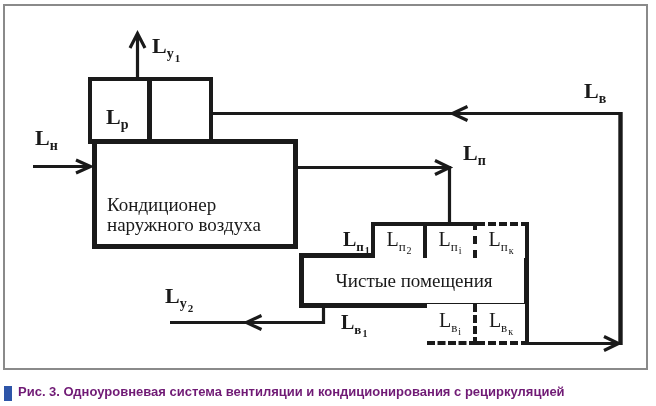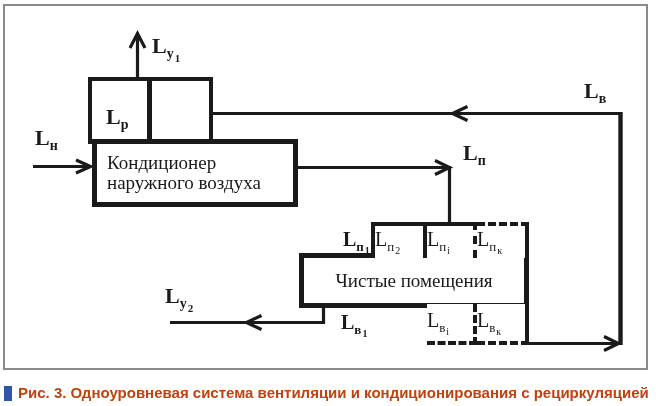--- a/index.html
+++ b/index.html
@@ -12,33 +12,33 @@
     border:2px solid #8a8a8a; box-sizing:border-box; background:#ffffff;
   }
   svg.lines { position:absolute; left:0; top:0; pointer-events:none; }
   .ln  { stroke:#1a1a1a; stroke-width:3.2; fill:none; }
   .ln.thick { stroke-width:4.4; }
 
   .box { position:absolute; box-sizing:border-box; border:5px solid #1a1a1a; background:#ffffff; }
   #recirc-box { left:88px; top:77px; width:125px; height:67px; border-width:4px; }
   #recirc-divider { position:absolute; left:147px; top:77px; width:5px; height:67px; background:#1a1a1a; }
   #conditioner-box {
-    left:92px; top:139px; width:206px; height:68px;
+    left:92px; top:139px; width:206px; height:110px;
     display:flex; flex-direction:column; justify-content:flex-end;
     padding:0 0 9px 10px; color:#1a1a1a; font-size:19px; line-height:20px;
   }
   #clean-rooms-box {
     left:299px; top:253px; width:230px; height:55px;
     display:flex; align-items:center; justify-content:center;
     color:#1a1a1a; font-size:19px;
   }
 
   .duct {
     position:absolute; box-sizing:border-box; background:#ffffff;
-    display:flex; align-items:center; justify-content:flex-start; color:#1a1a1a;
+    display:flex; align-items:center; justify-content:center; color:#1a1a1a;
   }
   .duct-top    { top:222px; height:36px; }
   .duct-bottom { top:304px; height:41px; }
 
   #duct-p2 { left:371px; width:56px; border:4px solid #1a1a1a; border-bottom:none; }
   #duct-pi { left:427px; width:50px; border-top:4px solid #1a1a1a; border-right:4px dashed #1a1a1a; }
   #duct-pk { left:477px; width:52px; border-top:4px dashed #1a1a1a; border-right:4px solid #1a1a1a; }
 
   #duct-v2 { left:371px; width:56px; border:4px solid #1a1a1a; border-top:none; }
   #duct-vi { left:427px; width:50px; border-bottom:4px dashed #1a1a1a; border-right:4px dashed #1a1a1a; }
@@ -50,21 +50,21 @@
   .flabel .s2, .duct .s2 { font-size:11px; vertical-align:-9px; margin-left:1px; }
   .flabel.small .b, .duct .b  { font-size:20px; }
   .flabel.small .s1, .duct .s1 { font-size:13px; vertical-align:-5px; }
   .flabel.small .s2, .duct .s2 { font-size:10px; vertical-align:-8px; }
 
   #caption {
     position:absolute; left:4px; top:384px; display:flex; align-items:flex-start;
     font-family:"Liberation Sans","DejaVu Sans",sans-serif;
   }
   #caption-bullet { width:8px; height:15px; background:#2e55a8; margin:2px 6px 0 0; flex:none; }
-  #caption-text { color:#c2410c; font-size:15px; font-weight:bold; white-space:nowrap; }
+  #caption-text { color:#701a75; font-size:13px; font-weight:bold; white-space:nowrap; }
 </style>
 </head>
 <body>
 
 <div id="stage">
 
   <div id="frame"></div>
 
   <svg class="lines" width="656" height="406">
     <path class="ln" d="M137.5 97 L137.5 34 M130 48 L137.5 33.5 L145 48"></path>

